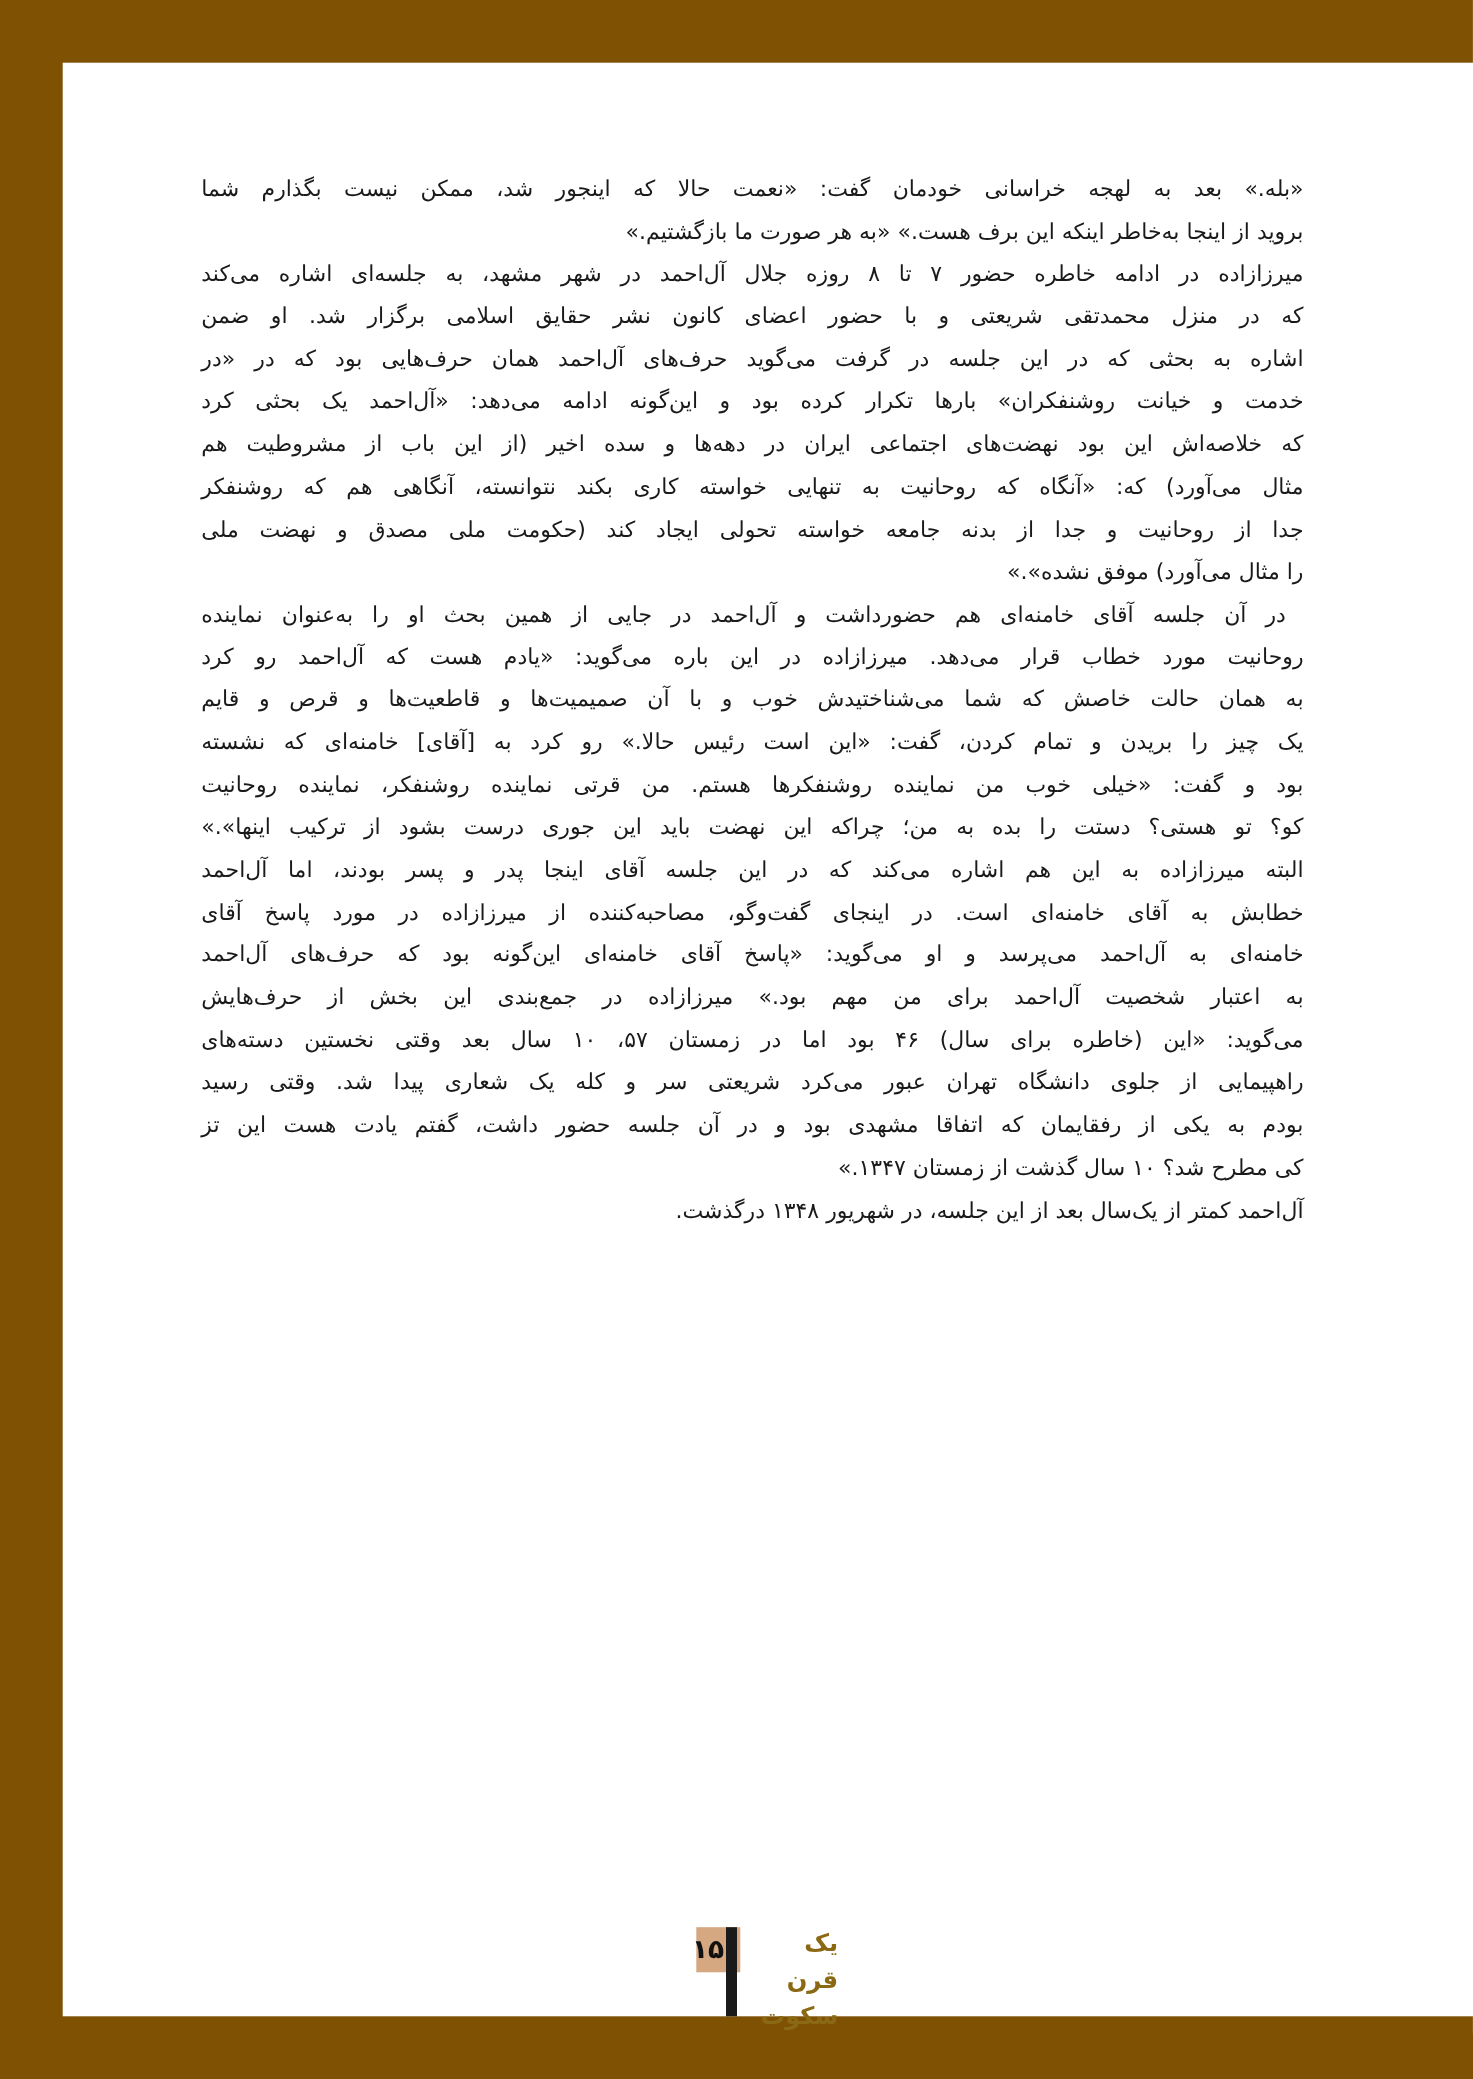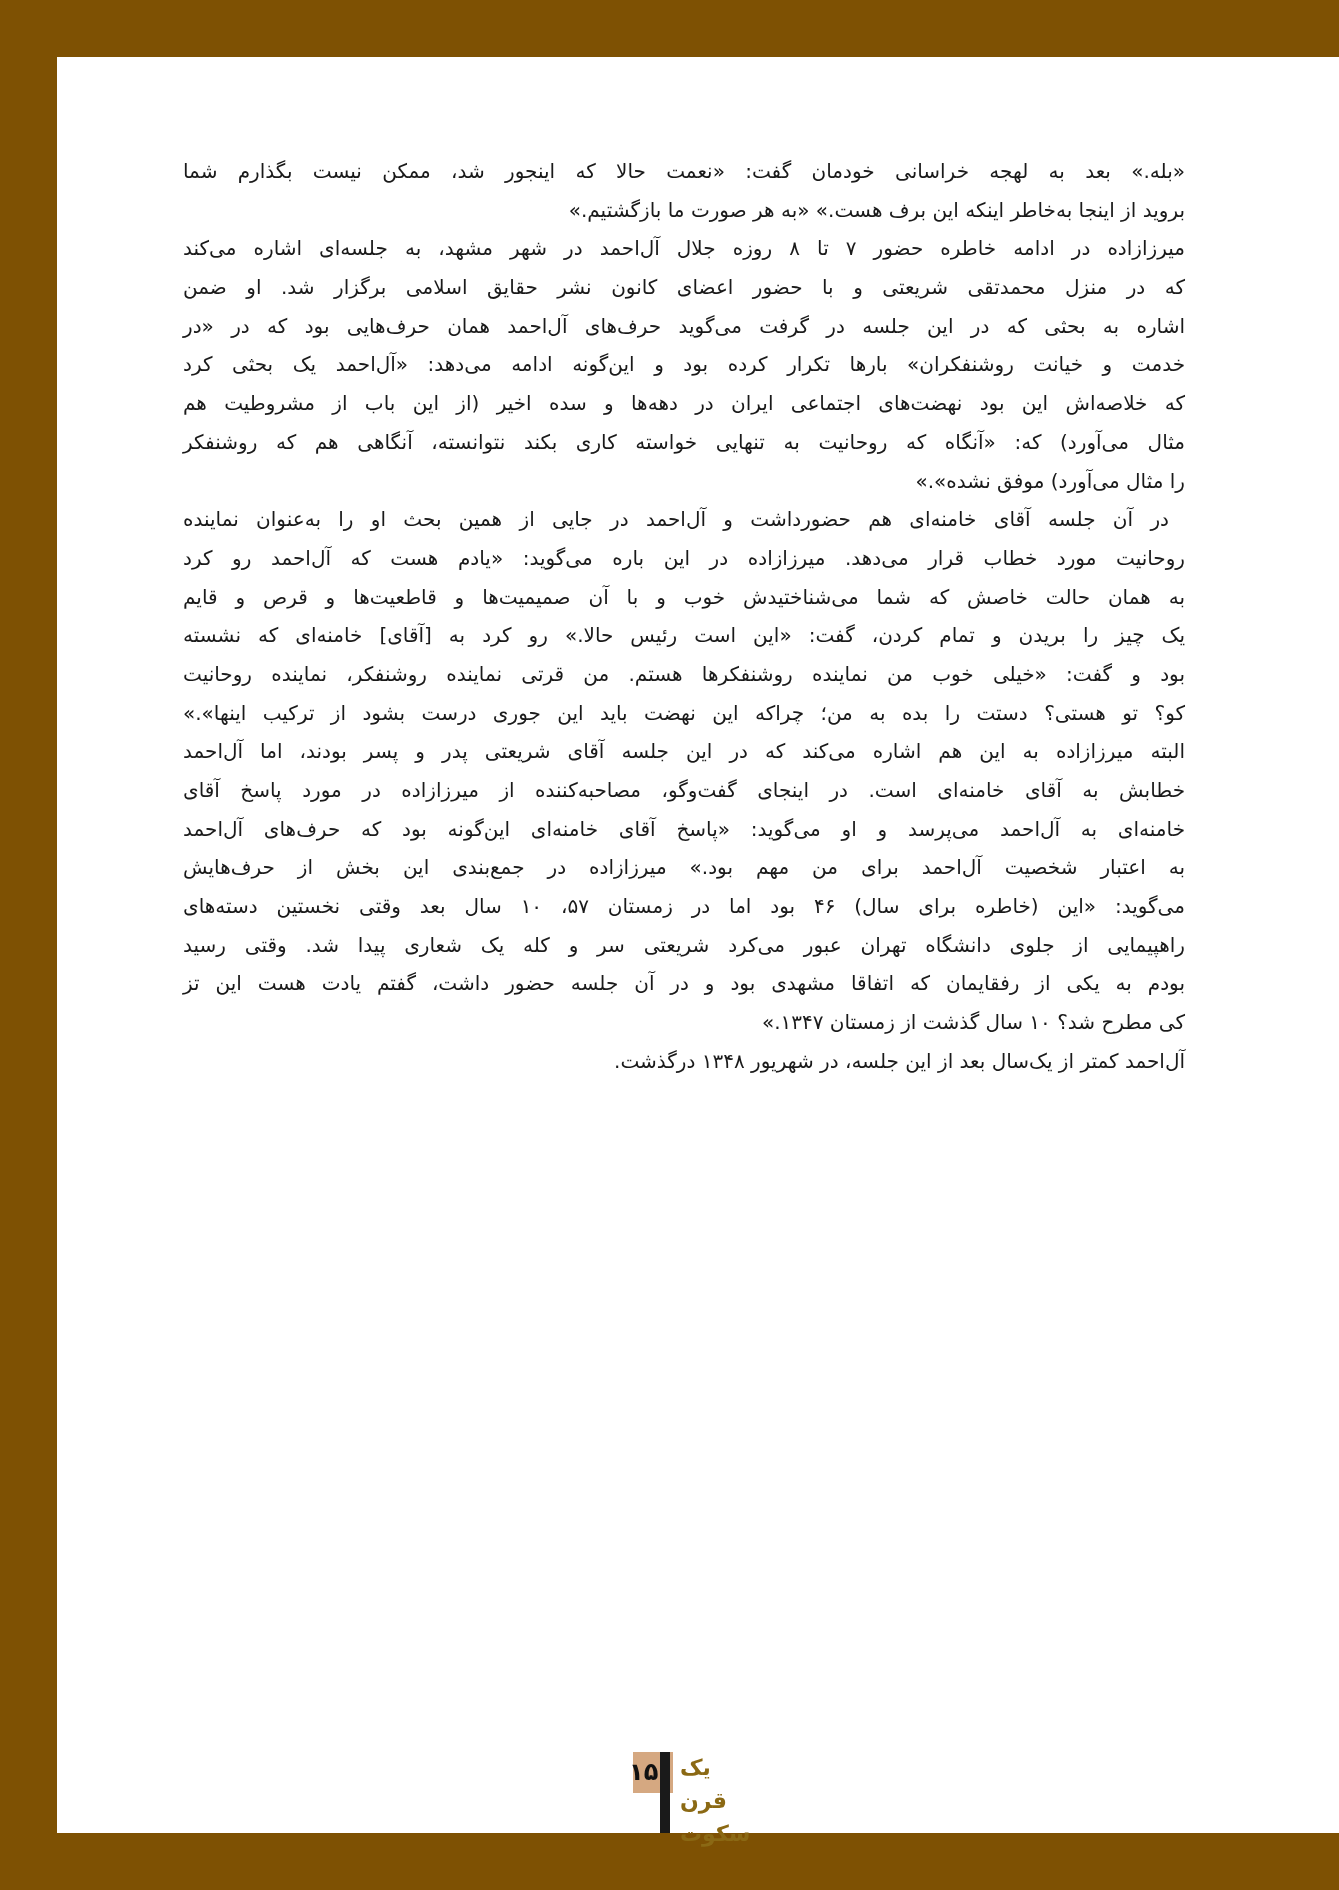--- a/index.html
+++ b/index.html
@@ -32,21 +32,21 @@
     font-size:24px;font-weight:bold;text-align:center;line-height:41px;
     direction:rtl;
     margin-left:23px;
   }
   .footer-divider{
     position:absolute;left:660px;top:1752px;width:10px;height:81px;
     background:var(--div,#1A1A1A);
   }
   .book-title{
     position:absolute;left:680px;top:1751px;width:82px;
-    direction:rtl;text-align:left;
+    direction:rtl;text-align:right;
     color:var(--title,#8B6914);
     font-size:22px;line-height:33px;font-weight:bold;
   }
 </style>
 </head>
 <body>
 
 <div class="frame-top"></div>
 <div class="frame-left"></div>
 <div class="frame-bottom"></div>
@@ -54,28 +54,29 @@
 <main class="text-block">
 
 <div class="line">«بله.» بعد به لهجه خراسانی خودمان گفت: «نعمت حالا که اینجور شد، ممکن نیست بگذارم شما</div>
     <div class="line end">بروید از اینجا به‌خاطر اینکه این برف هست.» «به هر صورت ما بازگشتیم.»</div>
     <div class="line">میرزازاده در ادامه خاطره حضور ۷ تا ۸ روزه جلال آل‌احمد در شهر مشهد، به جلسه‌ای اشاره می‌کند</div>
     <div class="line">که در منزل محمدتقی شریعتی و با حضور اعضای کانون نشر حقایق اسلامی برگزار شد. او ضمن</div>
     <div class="line">اشاره به بحثی که در این جلسه در گرفت می‌گوید حرف‌های آل‌احمد همان حرف‌هایی بود که در «در</div>
     <div class="line">خدمت و خیانت روشنفکران» بارها تکرار کرده بود و این‌گونه ادامه می‌دهد: «آل‌احمد یک بحثی کرد</div>
     <div class="line">که خلاصه‌اش این بود نهضت‌های اجتماعی ایران در دهه‌ها و سده اخیر (از این باب از مشروطیت هم</div>
     <div class="line">مثال می‌آورد) که: «آنگاه که روحانیت به تنهایی خواسته کاری بکند نتوانسته، آنگاهی هم که روشنفکر</div>
+    <div class="line">جدا از روحانیت و جدا از بدنه جامعه خواسته تحولی ایجاد کند (حکومت ملی مصدق و نهضت ملی</div>
     <div class="line end">را مثال می‌آورد) موفق نشده».»</div>
     <div class="line ind">در آن جلسه آقای خامنه‌ای هم حضورداشت و آل‌احمد در جایی از همین بحث او را به‌عنوان نماینده</div>
     <div class="line">روحانیت مورد خطاب قرار می‌دهد. میرزازاده در این باره می‌گوید: «یادم هست که آل‌احمد رو کرد</div>
     <div class="line">به همان حالت خاصش که شما می‌شناختیدش خوب و با آن صمیمیت‌ها و قاطعیت‌ها و قرص و قایم</div>
     <div class="line">یک چیز را بریدن و تمام کردن، گفت: «این است رئیس حالا.» رو کرد به [آقای] خامنه‌ای که نشسته</div>
     <div class="line">بود و گفت: «خیلی خوب من نماینده روشنفکرها هستم. من قرتی نماینده روشنفکر، نماینده روحانیت</div>
     <div class="line">کو؟ تو هستی؟ دستت را بده به من؛ چراکه این نهضت باید این جوری درست بشود از ترکیب اینها».»</div>
-    <div class="line">البته میرزازاده به این هم اشاره می‌کند که در این جلسه آقای شریعتی پدر و پسر بودند، اما آل‌احمد</div>
+    <div class="line">البته میرزازاده به این هم اشاره می‌کند که در این جلسه آقای اینجا پدر و پسر بودند، اما آل‌احمد</div>
     <div class="line">خطابش به آقای خامنه‌ای است. در اینجای گفت‌وگو، مصاحبه‌کننده از میرزازاده در مورد پاسخ آقای</div>
     <div class="line">خامنه‌ای به آل‌احمد می‌پرسد و او می‌گوید: «پاسخ آقای خامنه‌ای این‌گونه بود که حرف‌های آل‌احمد</div>
     <div class="line">به اعتبار شخصیت آل‌احمد برای من مهم بود.» میرزازاده در جمع‌بندی این بخش از حرف‌هایش</div>
     <div class="line">می‌گوید: «این (خاطره برای سال) ۴۶ بود اما در زمستان ۵۷، ۱۰ سال بعد وقتی نخستین دسته‌های</div>
     <div class="line">راهپیمایی از جلوی دانشگاه تهران عبور می‌کرد شریعتی سر و کله یک شعاری پیدا شد. وقتی رسید</div>
     <div class="line">بودم به یکی از رفقایمان که اتفاقا مشهدی بود و در آن جلسه حضور داشت، گفتم یادت هست این تز</div>
     <div class="line end">کی مطرح شد؟ ۱۰ سال گذشت از زمستان ۱۳۴۷.»</div>
     <div class="line end">آل‌احمد کمتر از یک‌سال بعد از این جلسه، در شهریور ۱۳۴۸ درگذشت.</div>
   </main>
 

